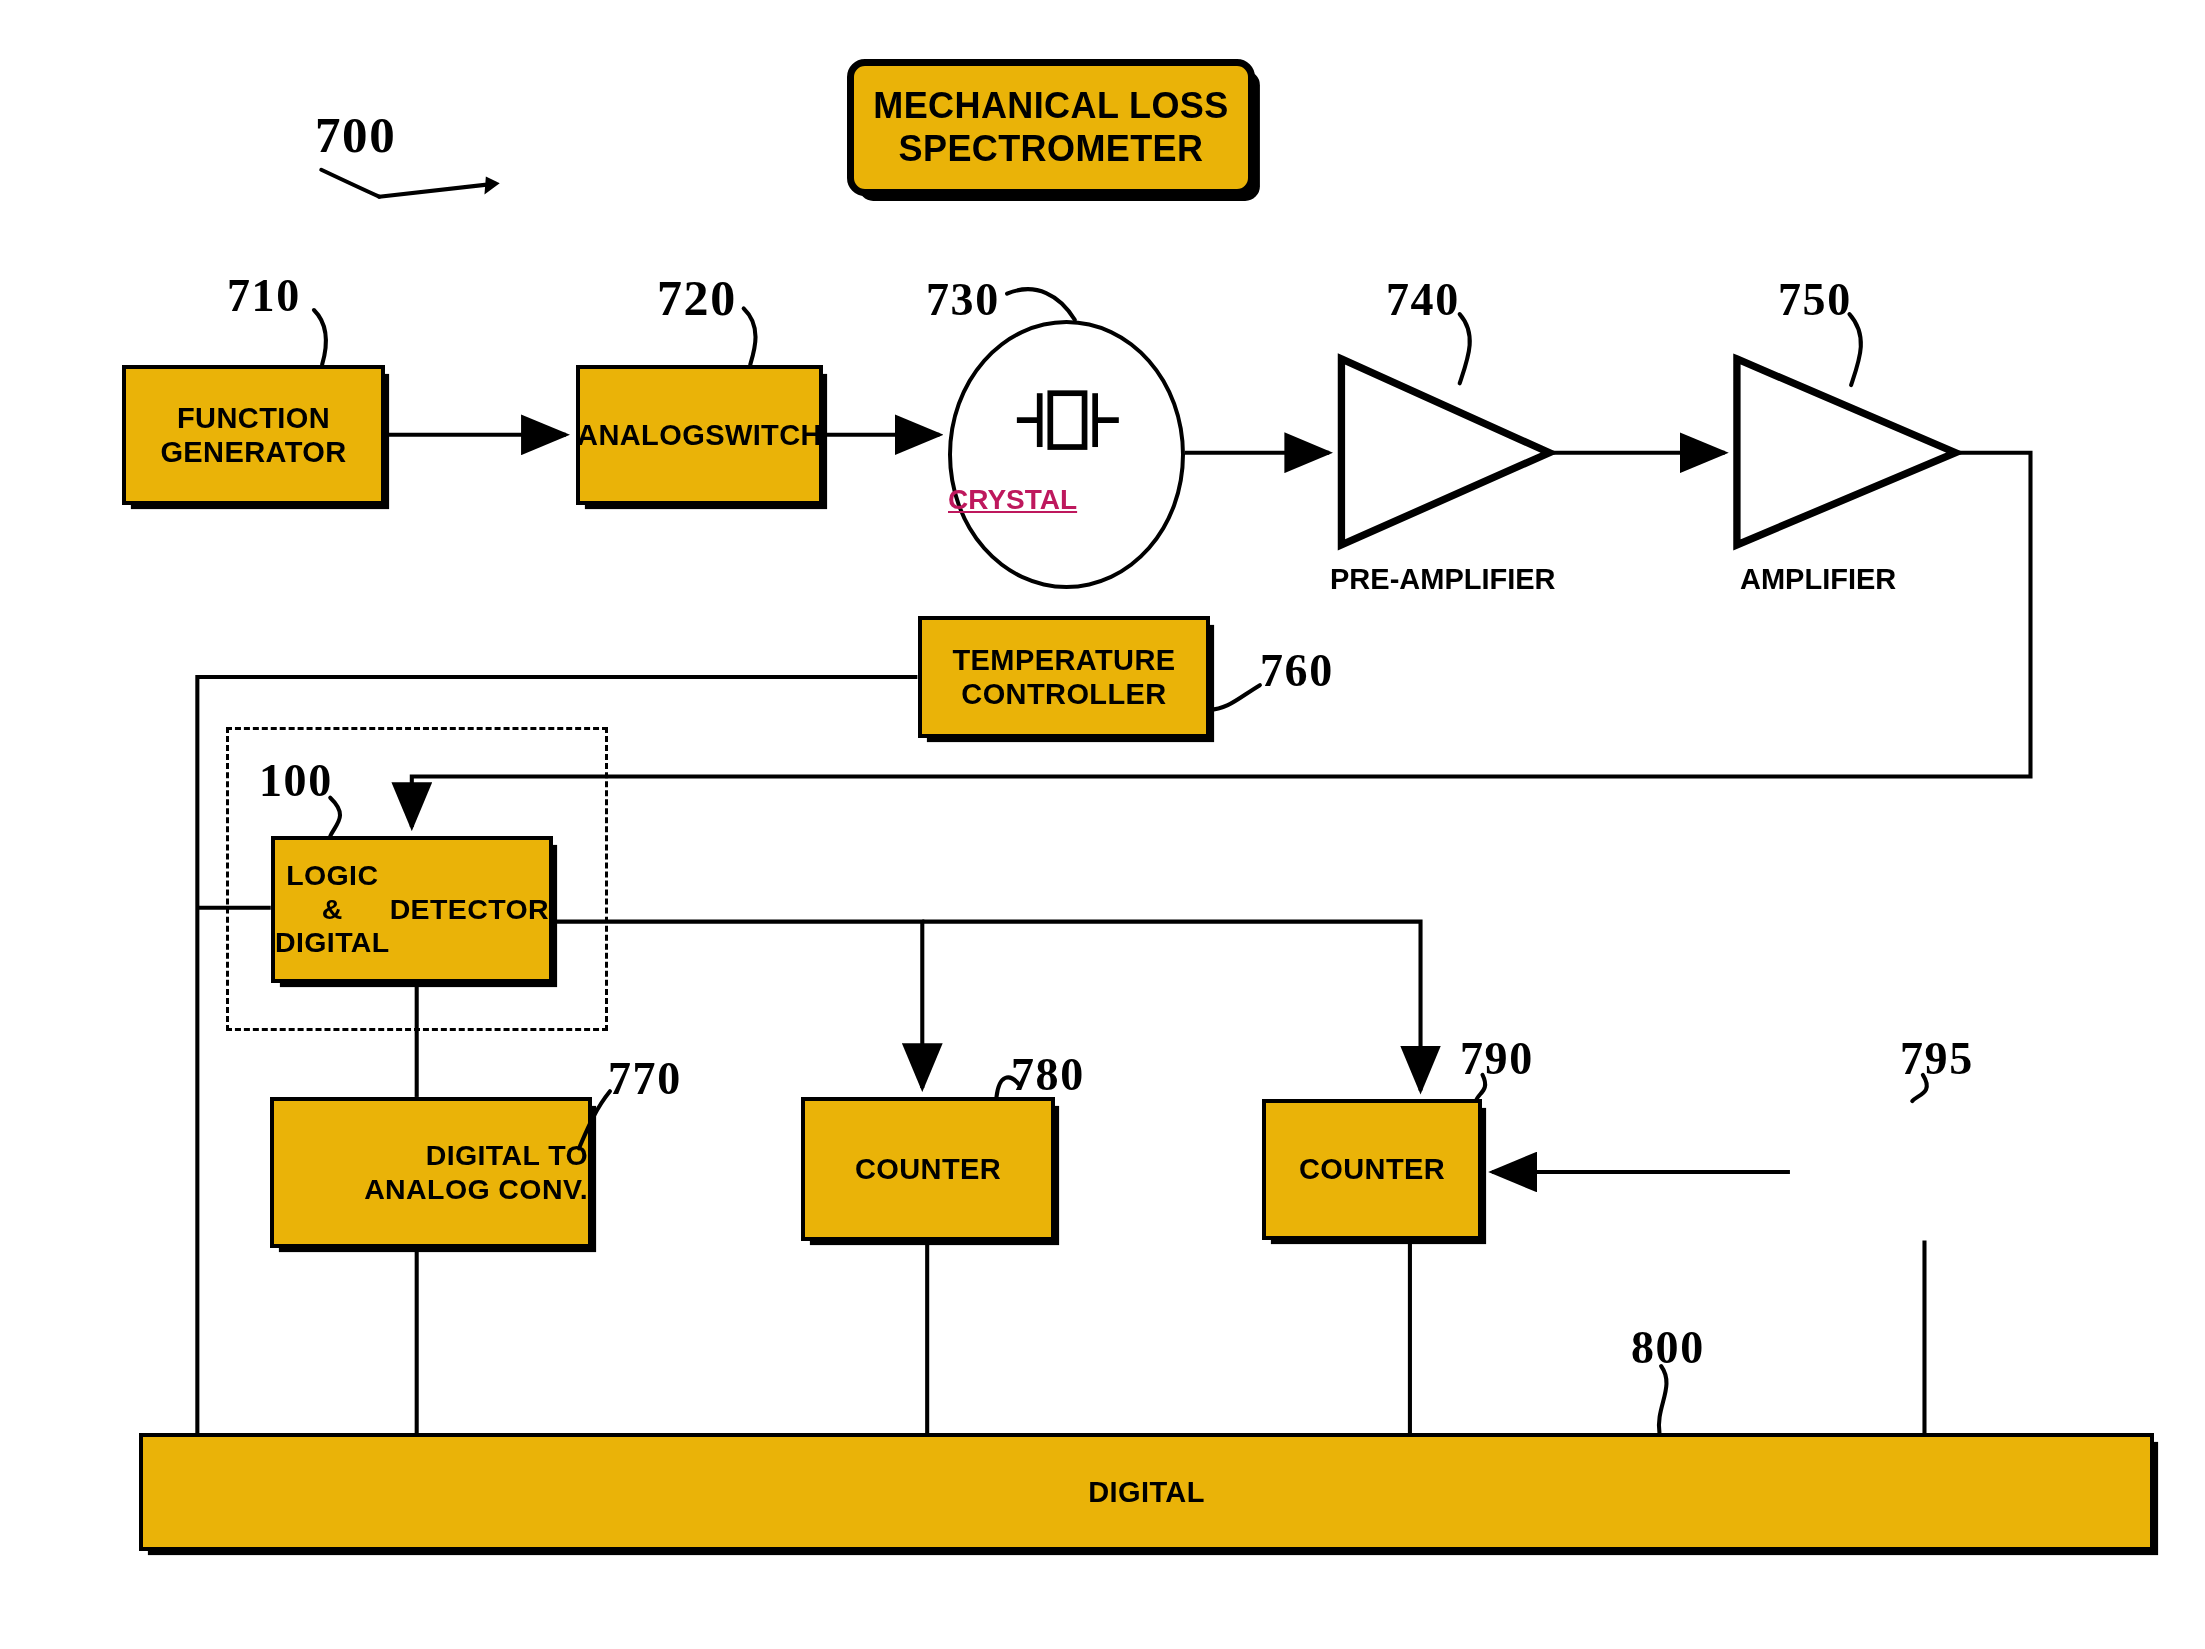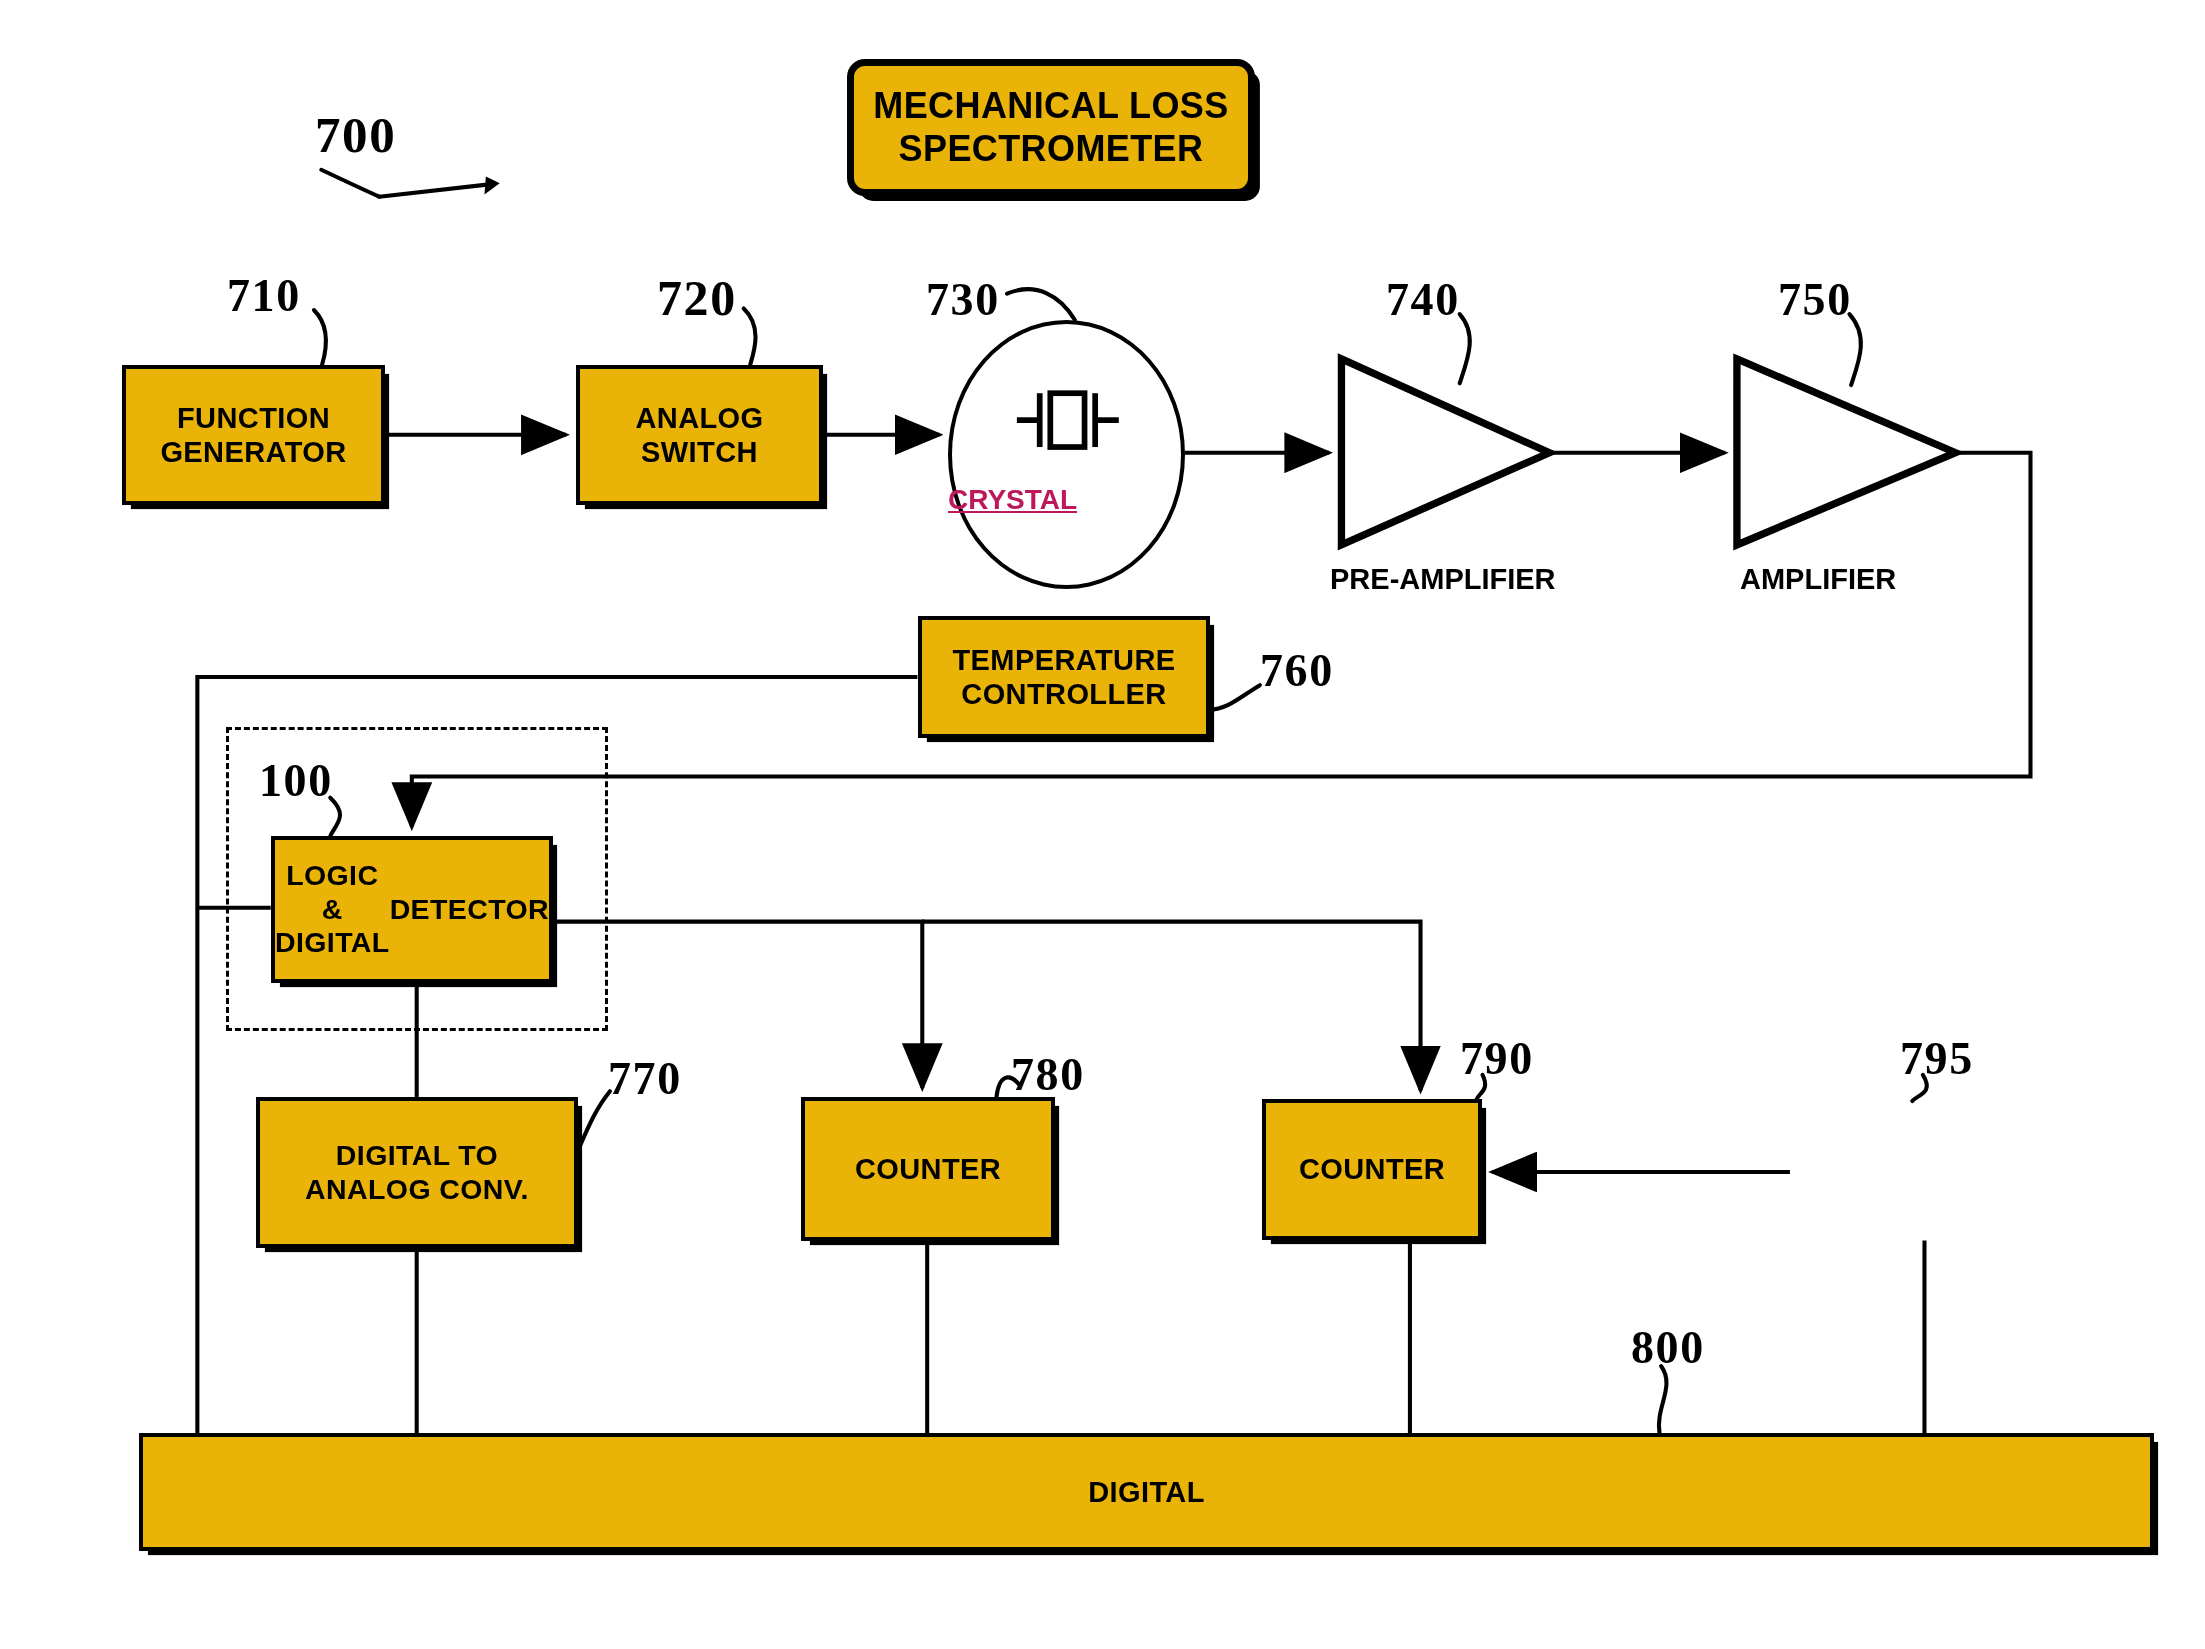--- a/index.html
+++ b/index.html
@@ -75,21 +75,21 @@
     <span>MECHANICAL LOSS</span>
     <span>SPECTROMETER</span>
   </div>
 
   <div class="box" style="left:122px;top:365px;width:263px;height:140px;font-size:29px;flex-direction:column;">
     <span>FUNCTION</span>
     <span>GENERATOR</span>
   </div>
   <div class="ref" style="left:227px;top:269px;font-size:46px;">710</div>
 
-  <div class="box" style="left:576px;top:365px;width:247px;height:140px;font-size:29px;flex-direction:column;">
+  <div class="box" style="left:576px;top:365px;width:247px;height:140px;font-size:29px;flex-direction:row;">
     <span>ANALOG</span>
     <span>SWITCH</span>
   </div>
   <div class="ref" style="left:657px;top:269px;font-size:50px;">720</div>
 
   <div class="ellipse" style="left:948px;top:320px;width:237px;height:269px;"></div>
   <div class="ellipse-label" style="left:948px;top:484px;width:237px;font-size:28px;">CRYSTAL</div>
   <div class="ref" style="left:926px;top:273px;font-size:46px;">730</div>
 
   <div class="lbl" style="left:1330px;top:563px;font-size:29px;">PRE-AMPLIFIER</div>
@@ -105,21 +105,21 @@
   <div class="ref" style="left:1260px;top:644px;font-size:46px;">760</div>
 
   <div class="dashbox" style="left:226px;top:727px;width:382px;height:304px;"></div>
 
   <div class="box" style="left:271px;top:836px;width:282px;height:147px;font-size:28.5px;flex-direction:row;">
     <span>LOGIC &amp; DIGITAL</span>
     <span>DETECTOR</span>
   </div>
   <div class="ref" style="left:259px;top:754px;font-size:46px;">100</div>
 
-  <div class="box" style="left:256px;top:1097px;width:322px;height:151px;font-size:28.5px;flex-direction:column;">
+  <div class="box" style="left:270px;top:1097px;width:322px;height:151px;font-size:28.5px;flex-direction:column;align-items:flex-end;">
     <span>DIGITAL TO</span>
     <span>ANALOG CONV.</span>
   </div>
   <div class="ref" style="left:608px;top:1052px;font-size:46px;">770</div>
 
   <div class="box" style="left:801px;top:1097px;width:254px;height:144px;font-size:29px;">
     <span>COUNTER</span>
   </div>
   <div class="ref" style="left:1011px;top:1048px;font-size:46px;">780</div>
 

